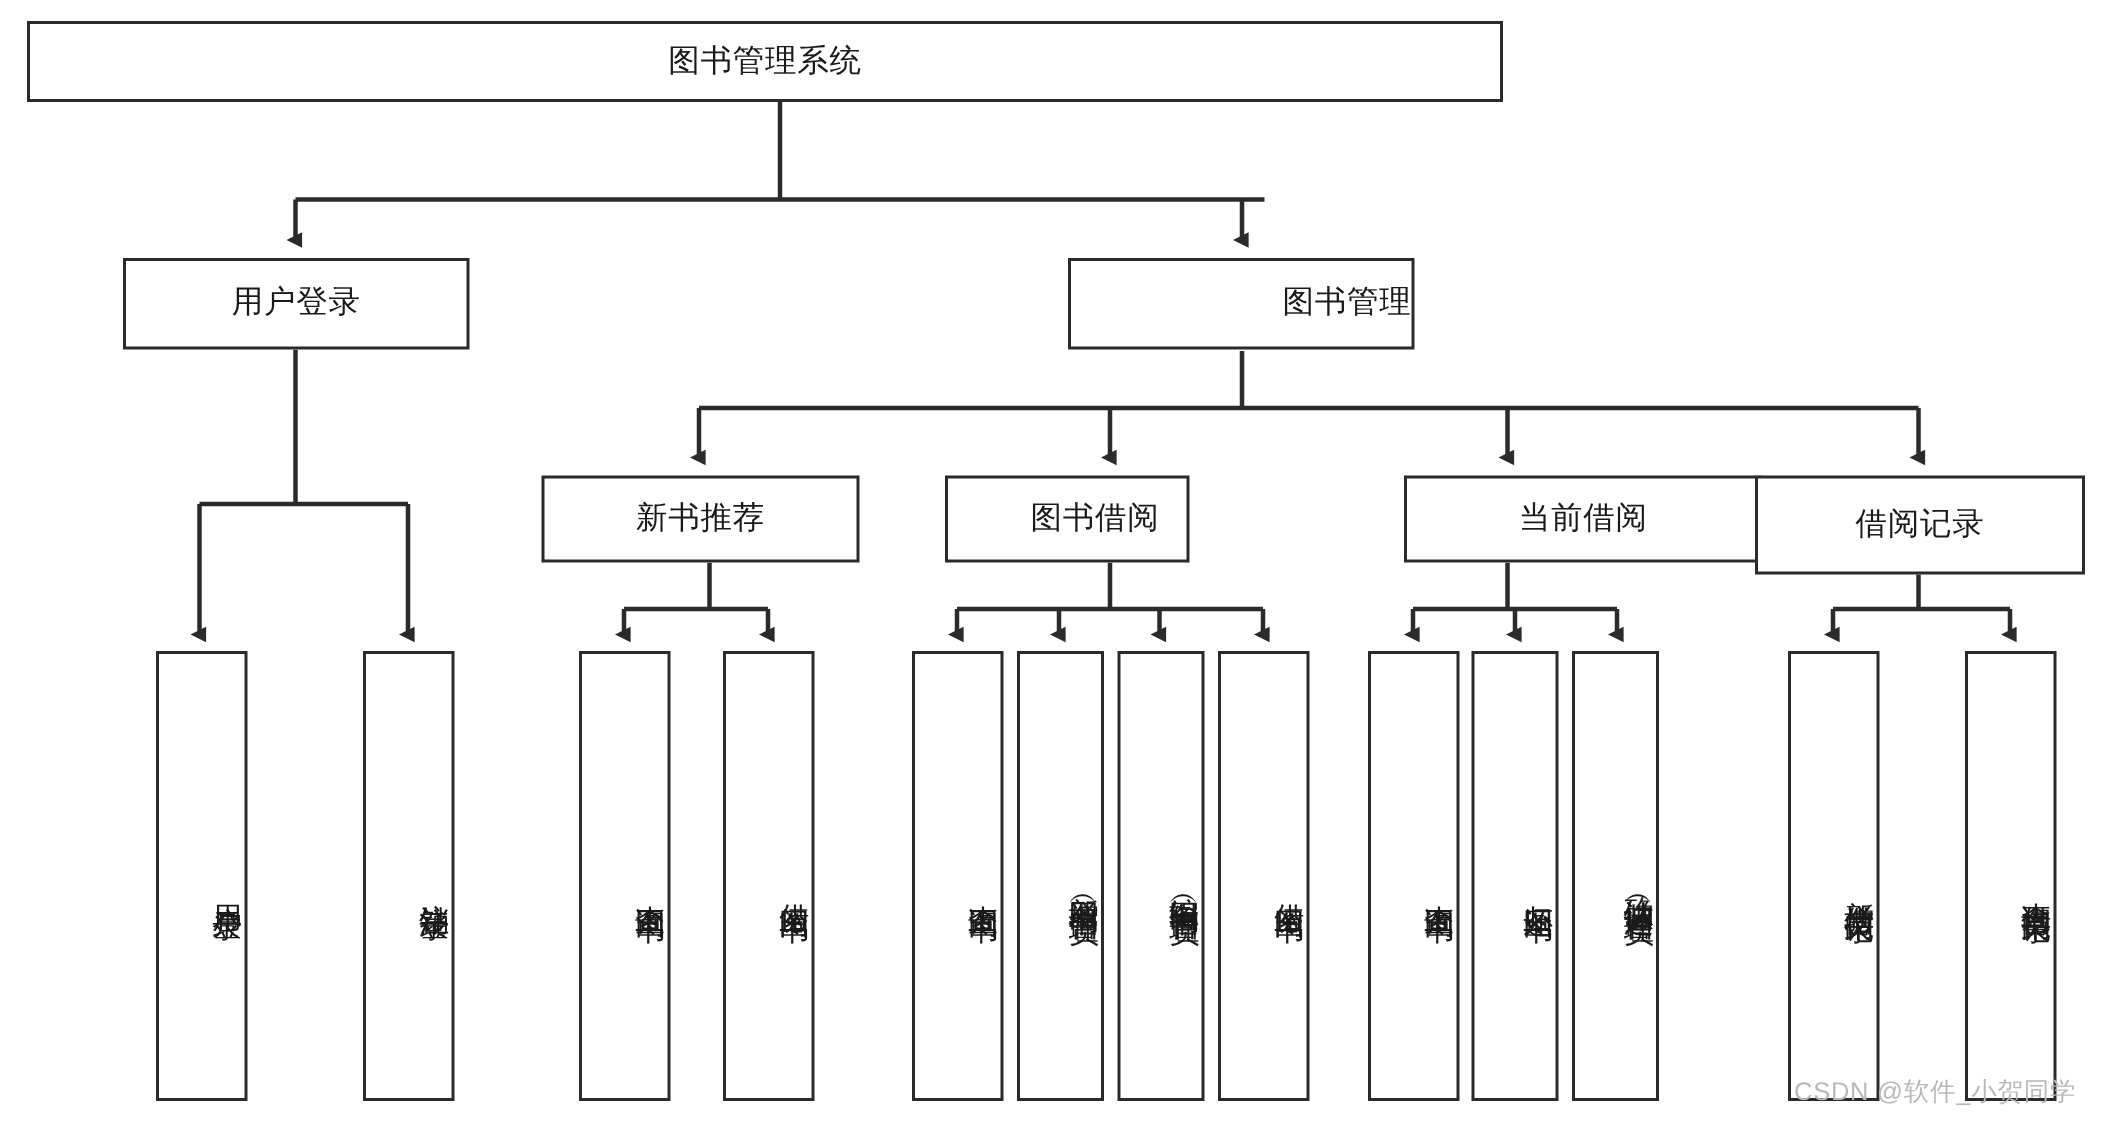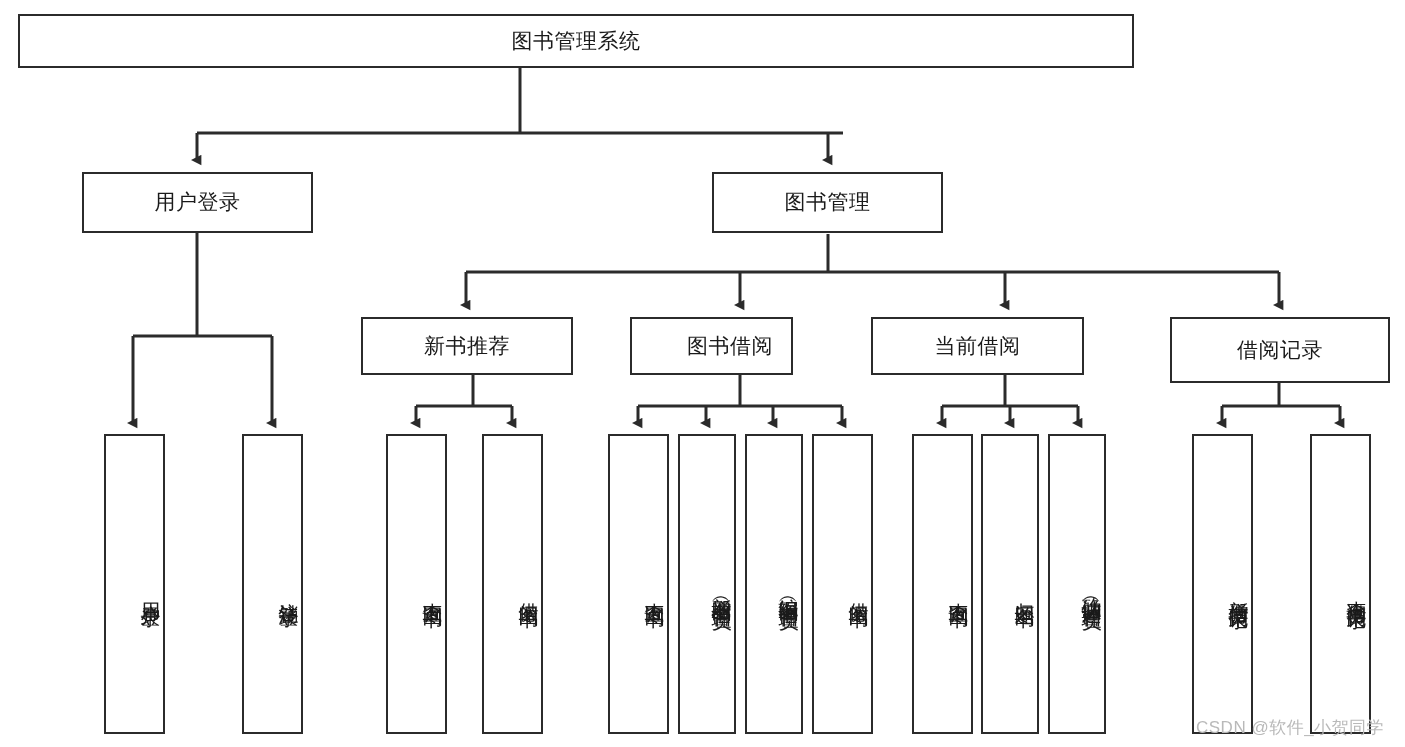--- a/index.html
+++ b/index.html
@@ -112,41 +112,41 @@
       <path d="M1010,406 L1010,423" marker-end="url(#arrow)"></path>
       <path d="M1078,406 L1078,423" marker-end="url(#arrow)"></path>
 
       <path d="M1279,375 L1279,406"></path>
       <path d="M1222,406 L1340,406"></path>
       <path d="M1222,406 L1222,423" marker-end="url(#arrow)"></path>
       <path d="M1340,406 L1340,423" marker-end="url(#arrow)"></path>
     </g>
   </svg>
 
-  <div class="node horiz" style="left:18px; top:14px; width:1116px; height:54px;">
+  <div class="node horiz" style="left:18px; top:14px; width:984px; height:54px;">
     <span class="txt">图书管理系统</span>
   </div>
 
   <div class="node horiz" style="left:82px; top:172px; width:231px; height:61px;">
     <span class="txt">用户登录</span>
   </div>
 
-  <div class="node horiz" style="left:712px; top:172px; width:231px; height:61px;">
+  <div class="node horiz" style="left:712px; top:172px; width:231px; height:61px;justify-content:flex-end;">
     <span class="txt">图书管理</span>
   </div>
 
   <div class="node horiz" style="left:361px; top:317px; width:212px; height:58px;">
     <span class="txt">新书推荐</span>
   </div>
 
   <div class="node horiz" style="left:630px; top:317px; width:163px; height:58px;padding-left:37px;">
     <span class="txt">图书借阅</span>
   </div>
 
-  <div class="node horiz" style="left:871px; top:317px; width:213px; height:58px;">
+  <div class="node horiz" style="left:936px; top:317px; width:239px; height:58px;">
     <span class="txt">当前借阅</span>
   </div>
 
   <div class="node horiz" style="left:1170px; top:317px; width:220px; height:66px;">
     <span class="txt">借阅记录</span>
   </div>
 
   <div class="node vert" style="left:104px; top:434px; width:61px; height:300px;">
     <span class="txt">用户登录</span>
   </div>

